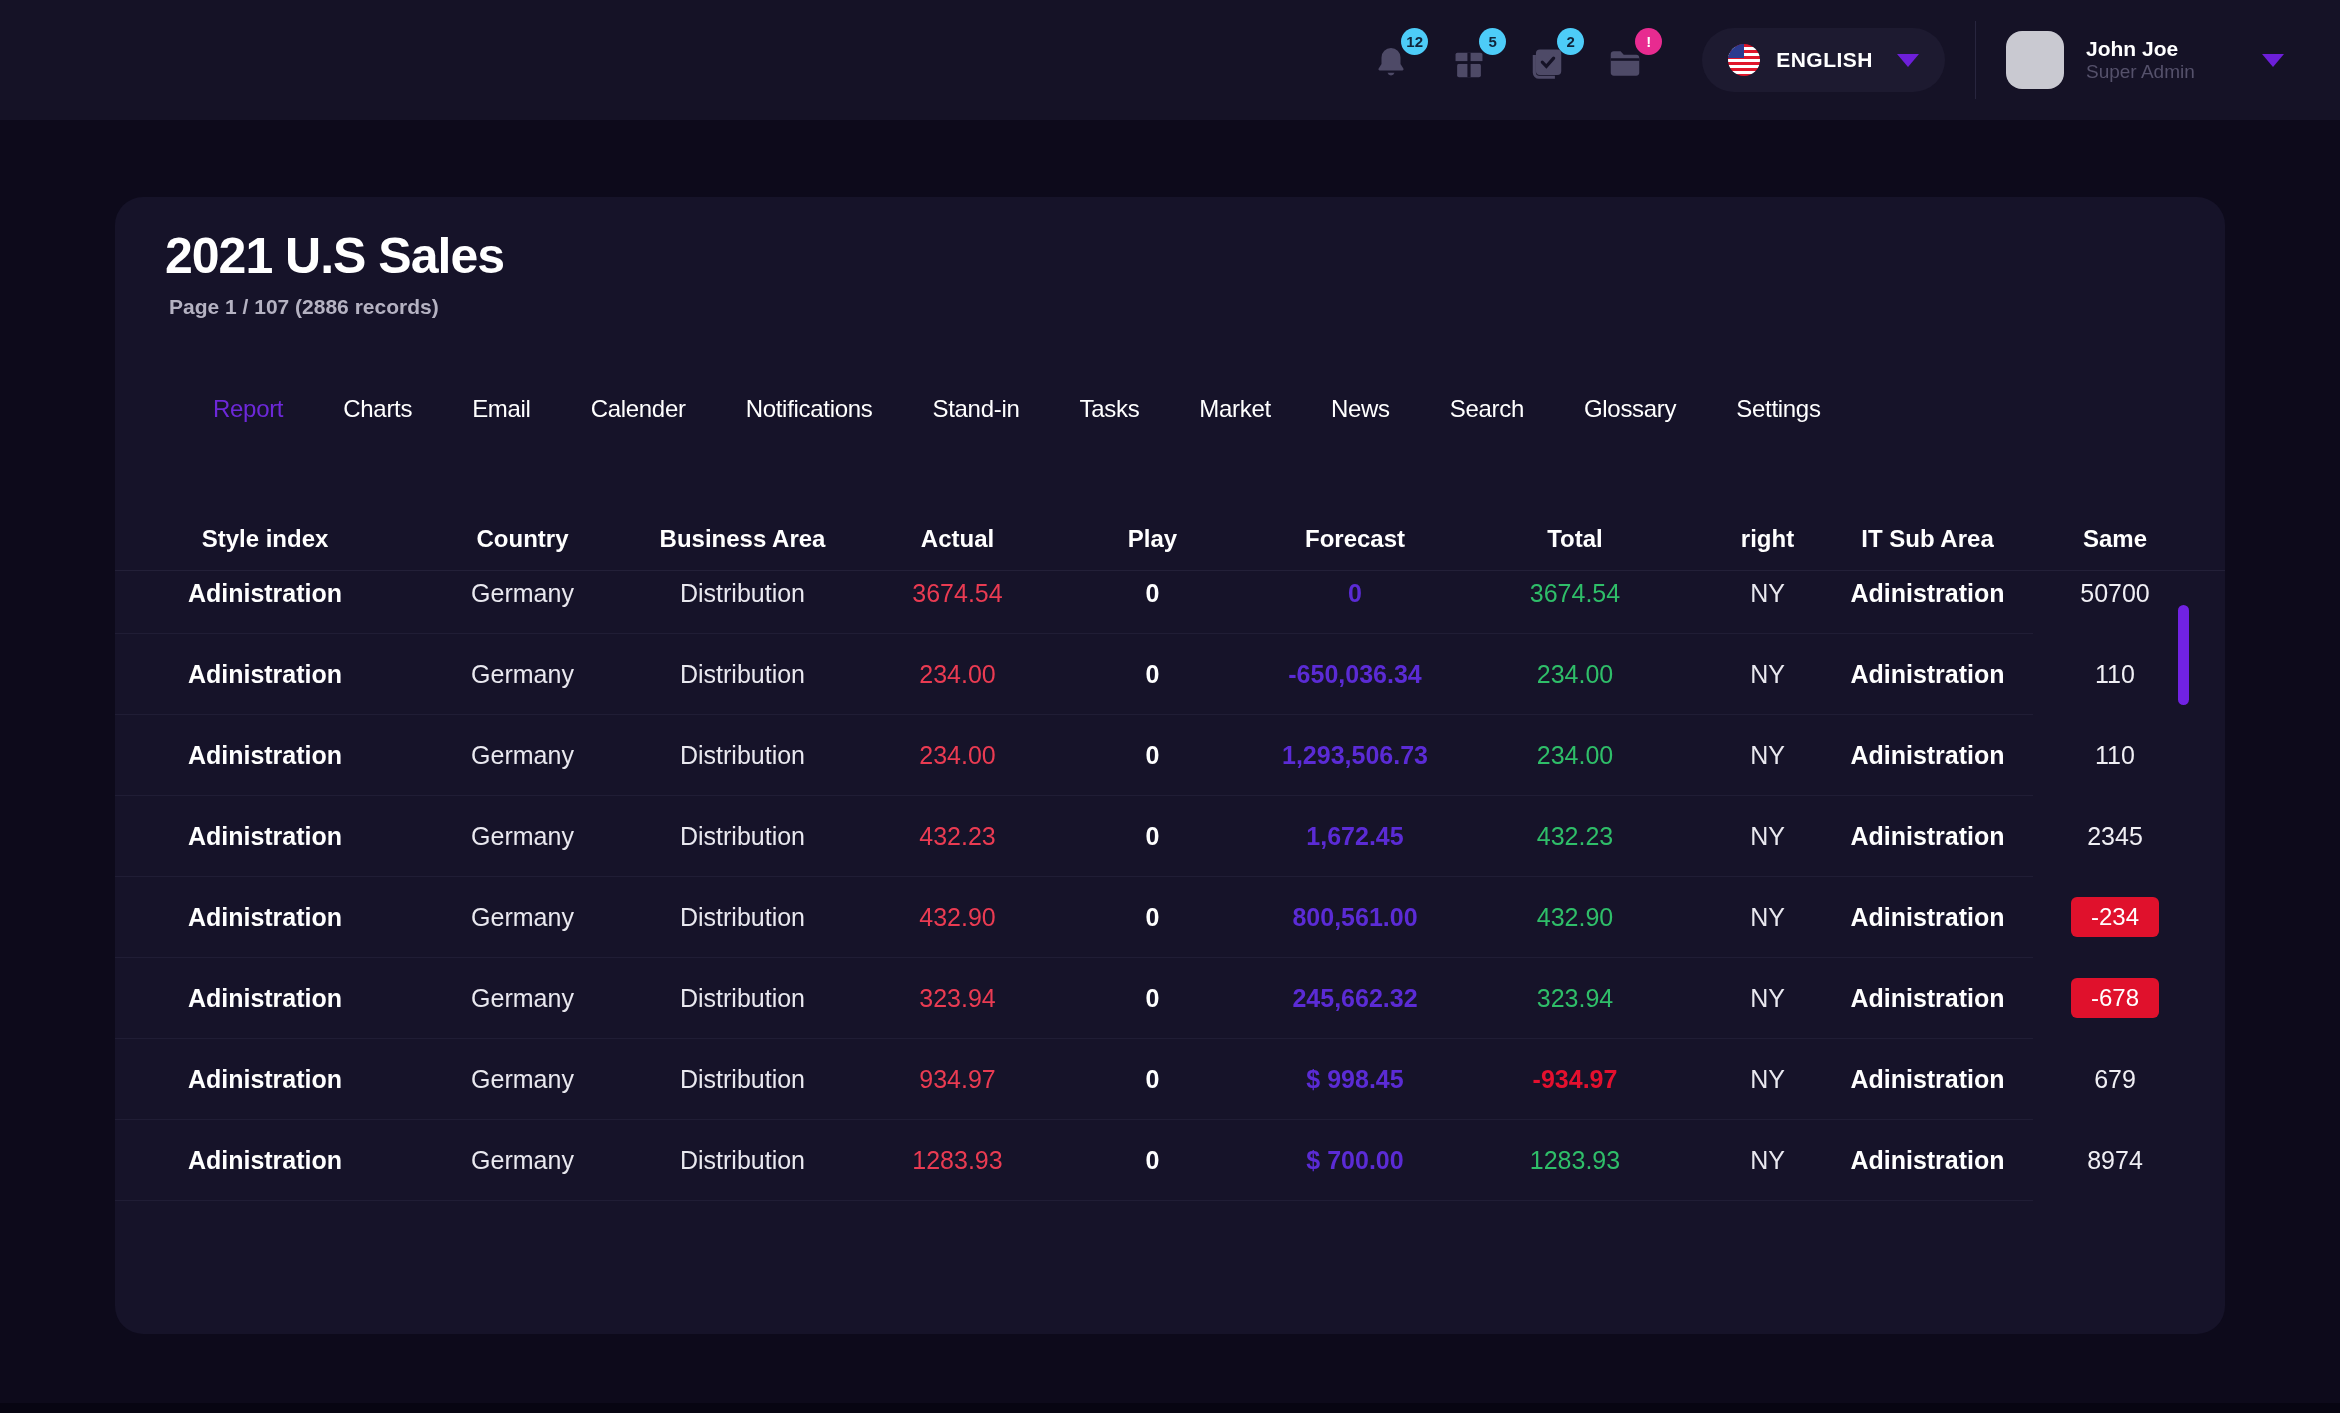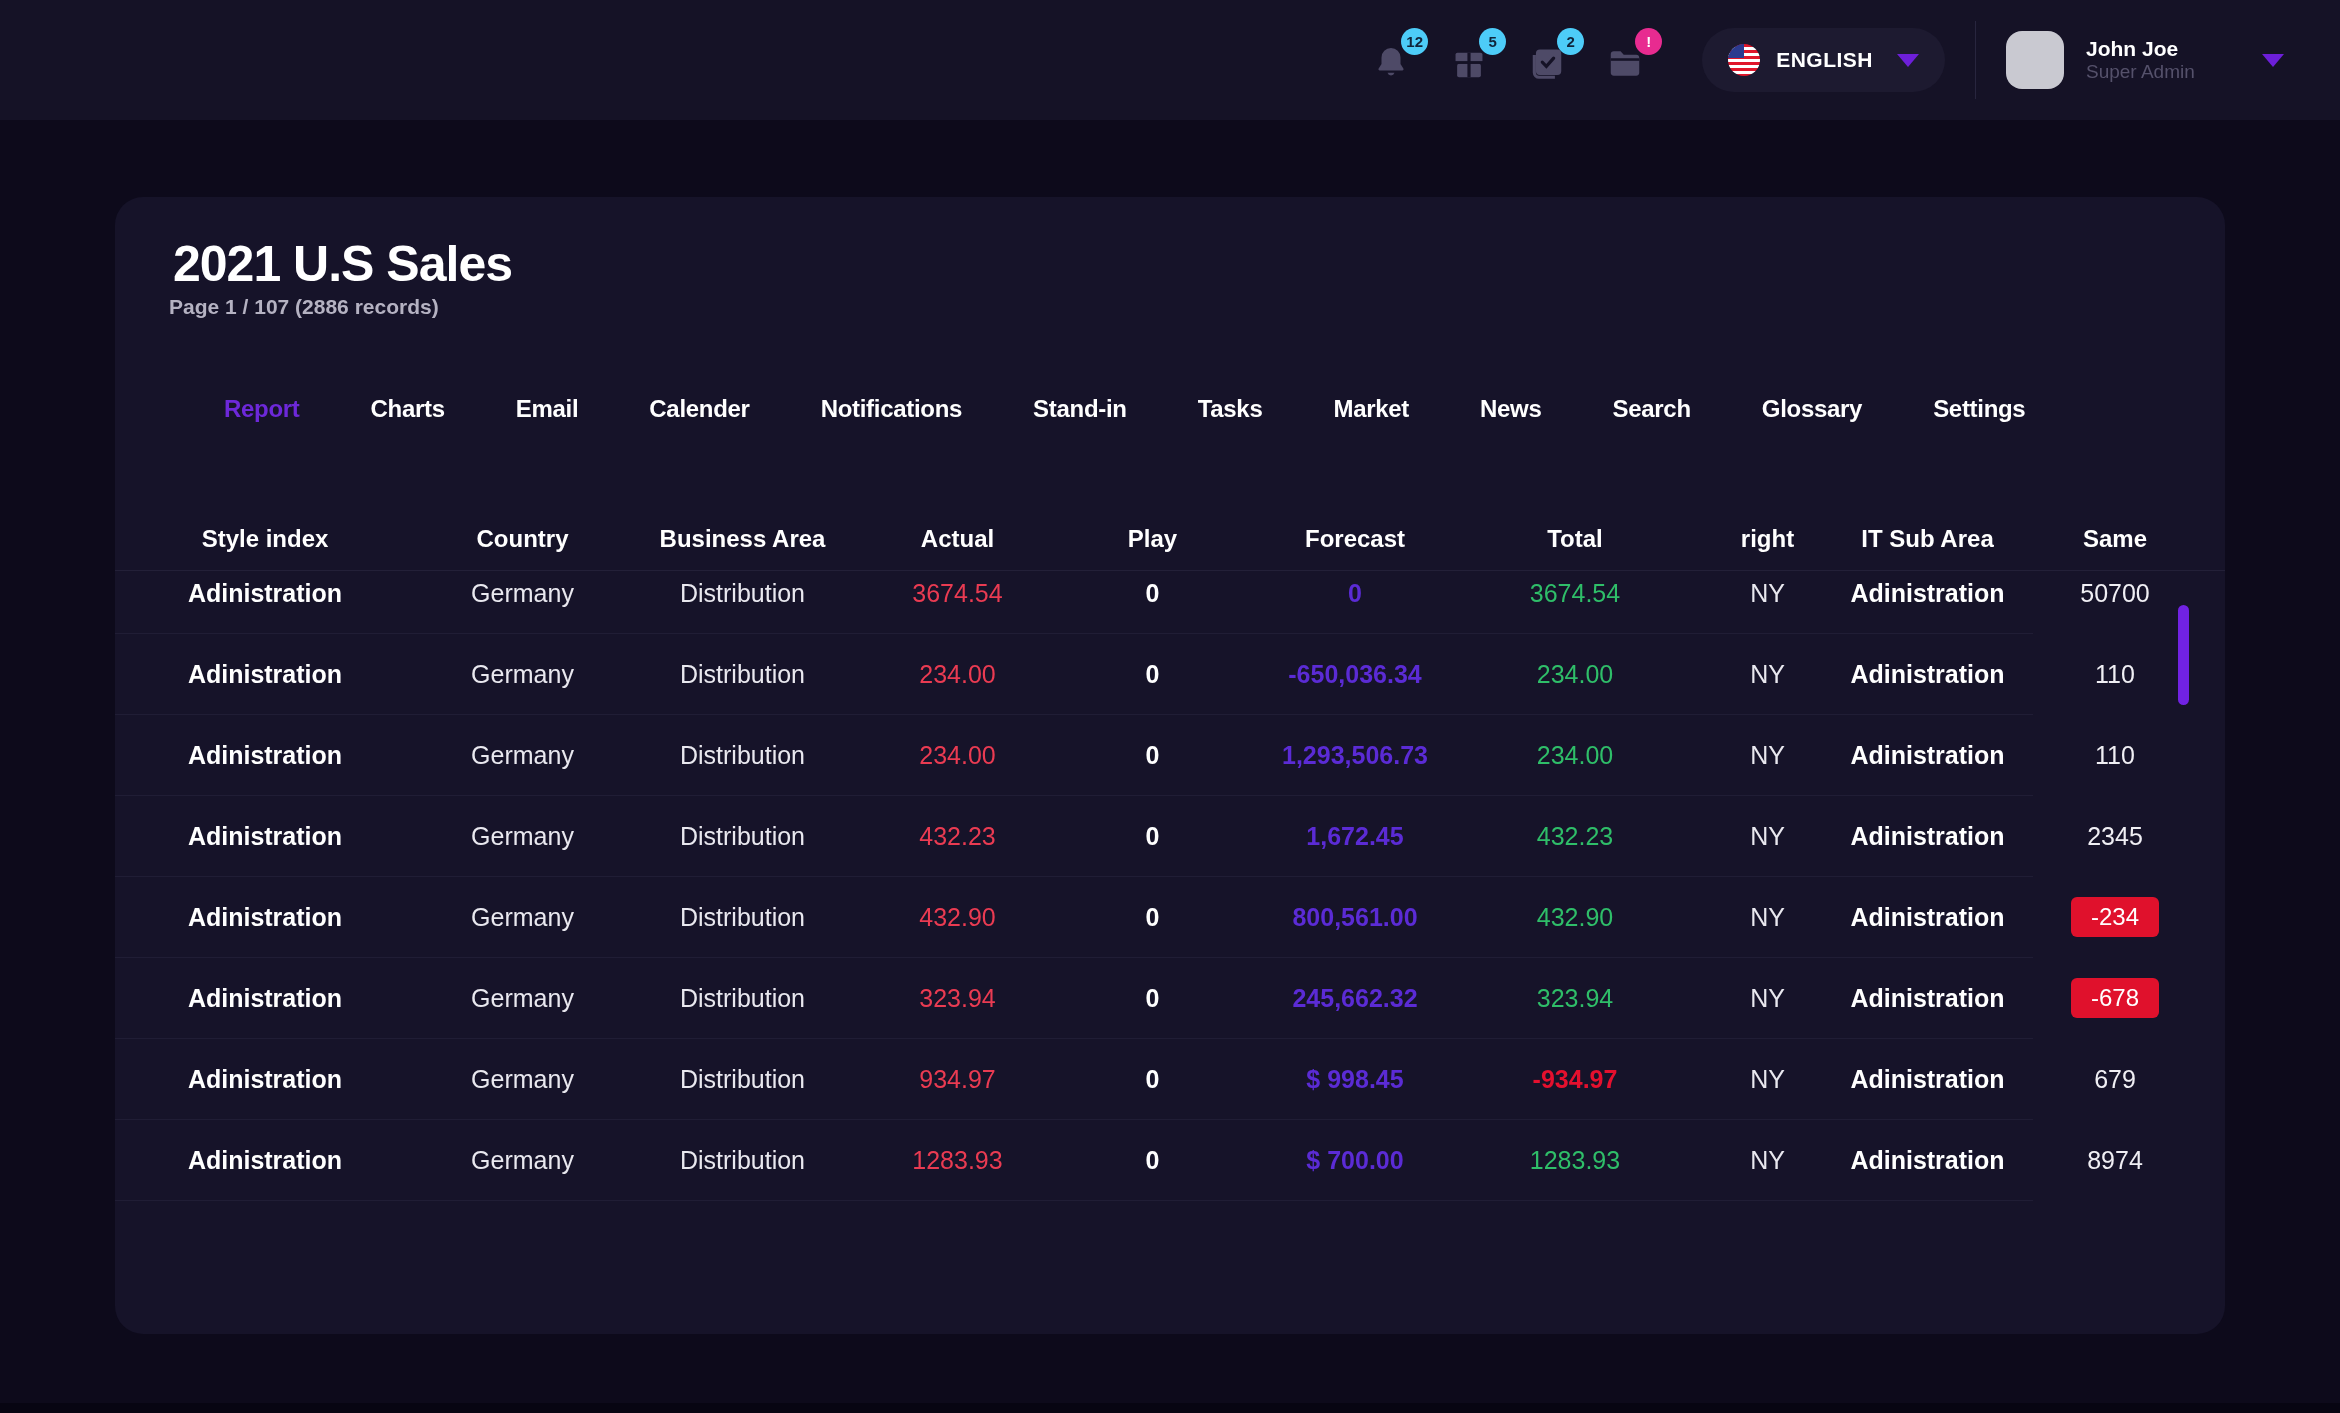--- a/index.html
+++ b/index.html
@@ -39,27 +39,27 @@
   .tdivider{width:1px;height:78px;background:#28253e;margin-right:30px;}
   .user-chip{display:flex;align-items:center;cursor:pointer;}
   .avatar{width:58px;height:58px;border-radius:16px;background:#c9c9d1;flex:0 0 auto;}
   .user-text{display:flex;flex-direction:column;margin-left:22px;min-width:130px;}
   .user-name{color:#ffffff;font-weight:bold;font-size:21px;}
   .user-role{color:#55516b;font-size:19px;}
   .user-chip .caret{margin-left:46px;}
 
   
   .card{position:absolute;left:115px;top:197px;width:2110px;height:1137px;background:#161329;border-radius:28px;}
-  .page-title{position:absolute;left:50px;top:30px;margin:8px;color:#ffffff;font-size:50px;font-weight:bold;
+  .page-title{position:absolute;left:50px;top:30px;margin:0;color:#ffffff;font-size:50px;font-weight:bold;
               letter-spacing:-1px;}
   .page-subtitle{position:absolute;left:54px;top:98px;margin:0;color:#b5b2c2;font-size:21px;font-weight:bold;}
 
   .tabs{position:absolute;left:98px;top:198px;display:flex;gap:60px;align-items:center;}
-  .tab{background:none;border:none;padding:0;color:#ffffff;font-size:24px;font-weight:bold;
-       font-family:"Liberation Sans",sans-serif;cursor:pointer;letter-spacing:-.3px;margin-left:11px;}
+  .tab{background:none;border:none;padding:0;color:#ffffff;font-size:24px;font-weight:normal;
+       font-family:"Liberation Sans",sans-serif;cursor:pointer;letter-spacing:-.3px;}
   .tab.active{color:#6d28d9;}
 
   .trow{display:grid;grid-template-columns:300px 215px 225px 205px 185px 220px 220px 165px 155px 220px;
         align-items:center;}
   .trow > *{text-align:center;}
   .thead{position:absolute;left:0;top:310px;width:2110px;height:63px;border-bottom:1px solid #232038;}
   .th{color:#ffffff;font-weight:bold;font-size:24px;}
   .tbody{position:absolute;left:0;top:356px;width:1918px;}
   .tbody .trow{height:80px;border-bottom:1px solid #201d35;cursor:pointer;}
   .c-style{color:#ffffff;font-weight:bold;font-size:25px;}

